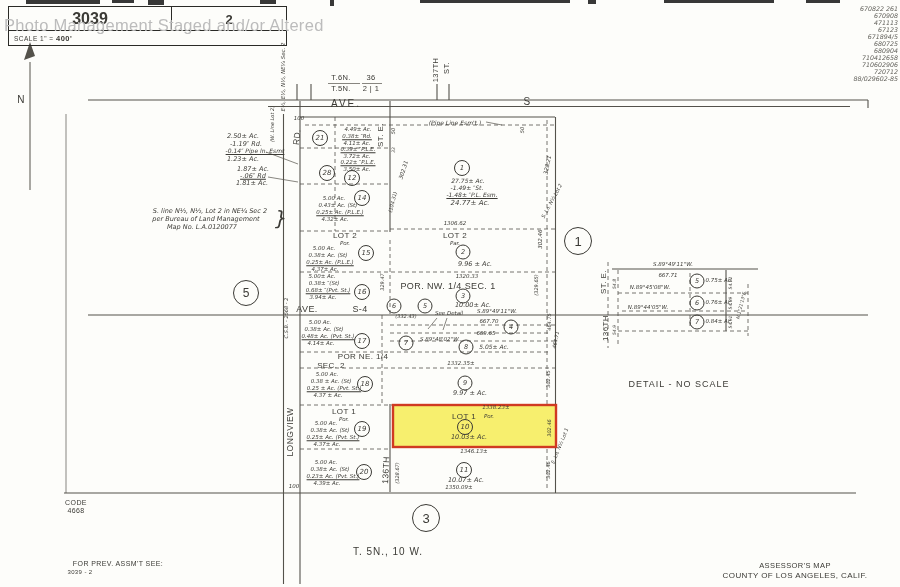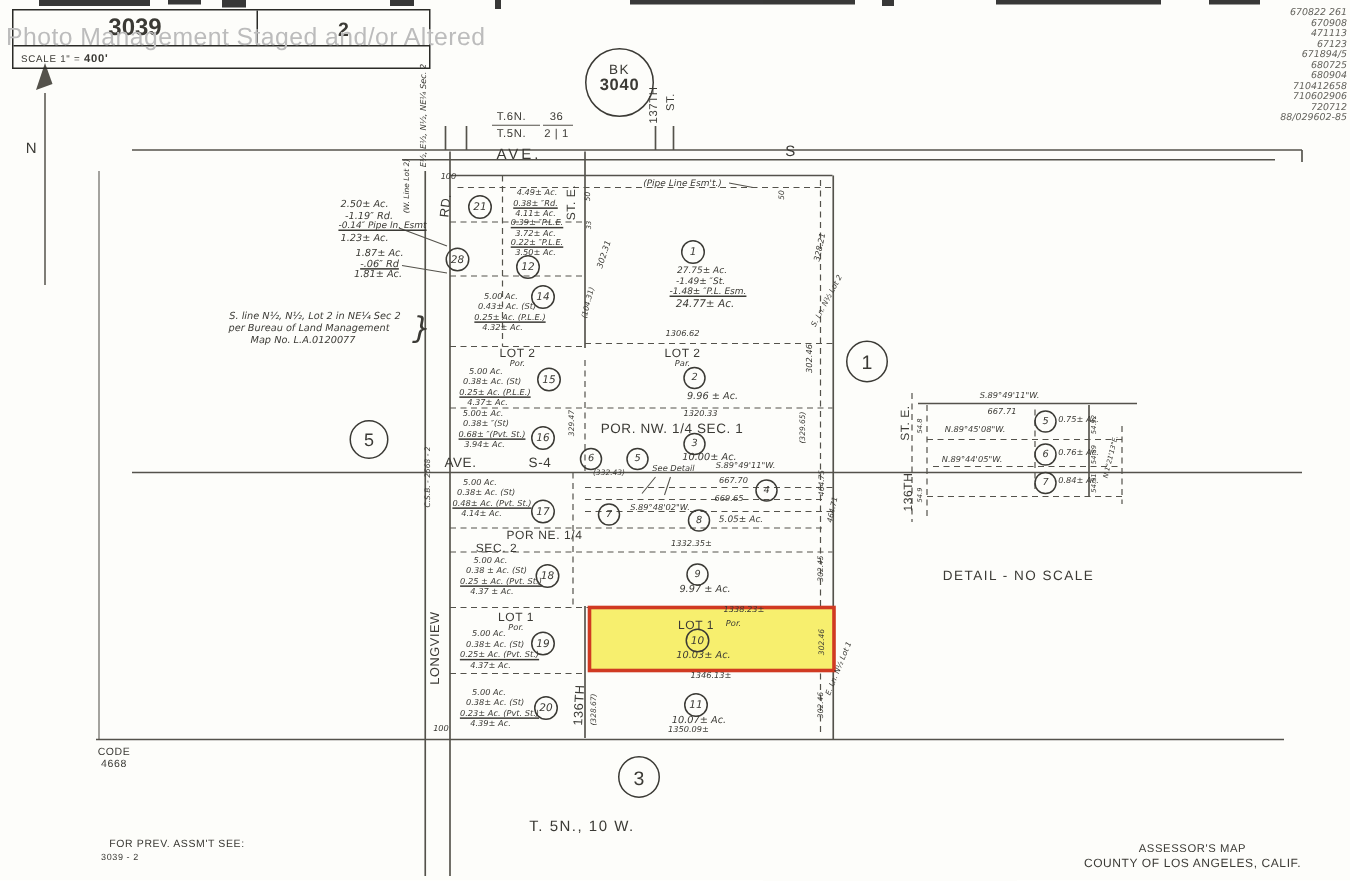--- a/index.html
+++ b/index.html
@@ -105,24 +105,20 @@
     <div class="tb-top">
       <div class="tb-book">3039</div>
       <div class="tb-page">2</div>
     </div>
     <div class="tb-scale">
       <span>SCALE 1" =</span>
       <b>400'</b>
     </div>
   </div>
 
-  <div class="bk">
-    <div class="bk-top">BK</div>
-    <div class="bk-bot">3040</div>
-  </div>
 
   <div class="wm-photo" style="color: rgb(188, 188, 188);">Photo Management Staged and/or Altered</div>
 
   <div id="revisions">
       <div>670822 261</div>
       <div>670908</div>
       <div>471113</div>
       <div>67123</div>
       <div>671894/5</div>
       <div>680725</div>
@@ -165,21 +161,21 @@
       <div class="lbl C" style="left: 578px; top: 241px; width: 26px; height: 26px; font-size: 13px; transform: translate(-50%, -50%) rotate(0deg);">1</div>
       <div class="lbl C" style="left: 426px; top: 518px; width: 26px; height: 26px; font-size: 13px; transform: translate(-50%, -50%) rotate(0deg);">3</div>
       <div class="lbl c" style="left: 320px; top: 138px; width: 14px; height: 14px; font-size: 7px; transform: translate(-50%, -50%) rotate(0deg);">21</div>
       <div class="lbl h" style="left: 358px; top: 130px; font-size: 5.5px; transform: translate(-50%, -50%) rotate(0deg);">4.49± Ac.</div>
       <div class="lbl h u" style="left: 357px; top: 137px; font-size: 5.5px; transform: translate(-50%, -50%) rotate(0deg);">0.38± ″Rd.</div>
       <div class="lbl h" style="left: 357px; top: 143.5px; font-size: 5.5px; transform: translate(-50%, -50%) rotate(0deg);">4.11± Ac.</div>
       <div class="lbl h u" style="left: 358px; top: 150px; font-size: 5.5px; transform: translate(-50%, -50%) rotate(0deg);">0.39± ″P.L.E.</div>
       <div class="lbl h" style="left: 357px; top: 156.5px; font-size: 5.5px; transform: translate(-50%, -50%) rotate(0deg);">3.72± Ac.</div>
       <div class="lbl h u" style="left: 358px; top: 163px; font-size: 5.5px; transform: translate(-50%, -50%) rotate(0deg);">0.22± ″P.L.E.</div>
       <div class="lbl h" style="left: 357px; top: 169.5px; font-size: 5.5px; transform: translate(-50%, -50%) rotate(0deg);">3.50± Ac.</div>
-      <div class="lbl c" style="left: 305px; top: 173px; width: 14px; height: 14px; font-size: 7px; transform: translate(-50%, -50%) rotate(0deg);">28</div>
+      <div class="lbl c" style="left: 327px; top: 173px; width: 14px; height: 14px; font-size: 7px; transform: translate(-50%, -50%) rotate(0deg);">28</div>
       <div class="lbl c" style="left: 352px; top: 178px; width: 14px; height: 14px; font-size: 7px; transform: translate(-50%, -50%) rotate(0deg);">12</div>
       <div class="lbl c" style="left: 362px; top: 198px; width: 14px; height: 14px; font-size: 7px; transform: translate(-50%, -50%) rotate(0deg); text-align: right;">14</div>
       <div class="lbl h" style="left: 334px; top: 199px; font-size: 5.5px; transform: translate(-50%, -50%) rotate(0deg);">5.00 Ac.</div>
       <div class="lbl h" style="left: 338px; top: 206px; font-size: 5.5px; transform: translate(-50%, -50%) rotate(0deg);">0.43± Ac. (St)</div>
       <div class="lbl h u" style="left: 340px; top: 213px; font-size: 5.5px; transform: translate(-50%, -50%) rotate(0deg);">0.25± Ac. (P.L.E.)</div>
       <div class="lbl h" style="left: 335px; top: 220px; font-size: 5.5px; transform: translate(-50%, -50%) rotate(0deg);">4.32± Ac.</div>
       <div class="lbl p" style="left: 345px; top: 236px; font-size: 8px; transform: translate(-50%, -50%) rotate(0deg);">LOT 2</div>
       <div class="lbl h" style="left: 345px; top: 244px; font-size: 5.5px; transform: translate(-50%, -50%) rotate(0deg);">Por.</div>
       <div class="lbl c" style="left: 366px; top: 253px; width: 14px; height: 14px; font-size: 7px; transform: translate(-50%, -50%) rotate(0deg);">15</div>
       <div class="lbl h" style="left: 324px; top: 249px; font-size: 5.5px; transform: translate(-50%, -50%) rotate(0deg);">5.00 Ac.</div>

